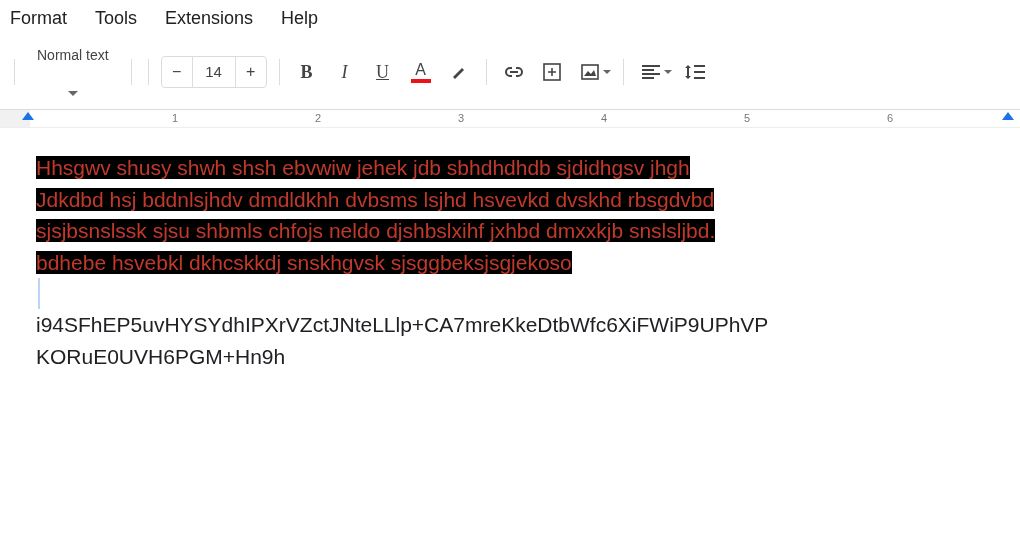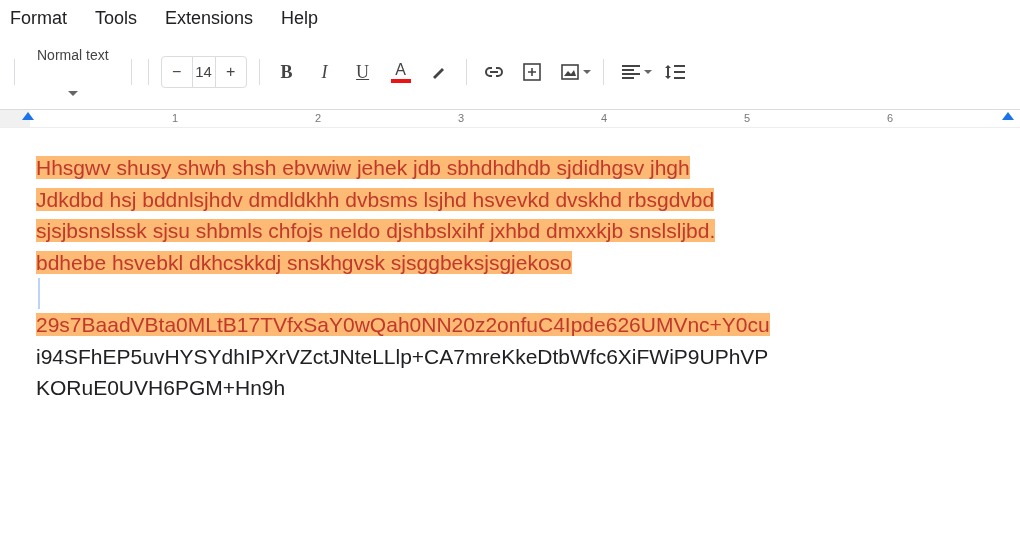--- a/index.html
+++ b/index.html
@@ -64,21 +64,21 @@
     border: none;
     width: 30px;
     height: 30px;
     cursor: pointer;
     font-size: 16px;
     color: #444;
     padding: 0;
     display:flex;align-items:center;justify-content:center;
   }
   .font-size-group .size-val {
-    width: 24px;
+    width: 44px;
     text-align: center;
     font-size: 15px;
     border-left: 1px solid #dadce0;
     border-right: 1px solid #dadce0;
     line-height: 30px;
   }
   .tb-btn {
     width: 30px;
     height: 30px;
     display: flex;
@@ -120,21 +120,21 @@
     border-bottom:8px solid #1a73e8;
   }
   .ruler .indent.start { left:22px; }
   .ruler .indent.end   { right:6px; border-bottom-color:#1a73e8; }
   .doc {
     padding: 24px 36px 0;
     font-size: 21px;
     line-height: 1.5;
   }
   .red { color: #c0392b; }
-  .sel { background: #fdba74; }
+  .sel { background: #000000; }
   .blank-sel {
     display: block;
     background: #bcd5f7;
     height: 31px;
     width: 2px;
     margin-left: 2px;
   }
 </style>
 </head>
 <body>
@@ -243,16 +243,15 @@
   <span class="tick-num" style="left:890px">6</span>
   <div class="indent end"></div>
 </div>
 
 <div class="doc">
   <div><span class="red sel">Hhsgwv shusy shwh shsh ebvwiw jehek jdb sbhdhdhdb sjdidhgsv jhgh</span></div>
   <div><span class="red sel">Jdkdbd hsj bddnlsjhdv dmdldkhh dvbsms lsjhd hsvevkd dvskhd rbsgdvbd</span></div>
   <div><span class="red sel">sjsjbsnslssk sjsu shbmls chfojs neldo djshbslxihf jxhbd dmxxkjb snslsljbd.</span></div>
   <div><span class="red sel">bdhebe hsvebkl dkhcskkdj snskhgvsk sjsggbeksjsgjekoso</span></div>
   <span class="blank-sel"></span>
-  <div><span class="red sel">29s7BaadVBta0MLtB17TVfxSaY0wQah0NN20z2onfuC4Ipde626UMVnc+Y0cu</span></div>
   <div><span>i94SFhEP5uvHYSYdhIPXrVZctJNteLLlp+CA7mreKkeDtbWfc6XiFWiP9UPhVP</span></div>
   <div><span>KORuE0UVH6PGM+Hn9h</span></div>
 </div>
 
 </body></html>

